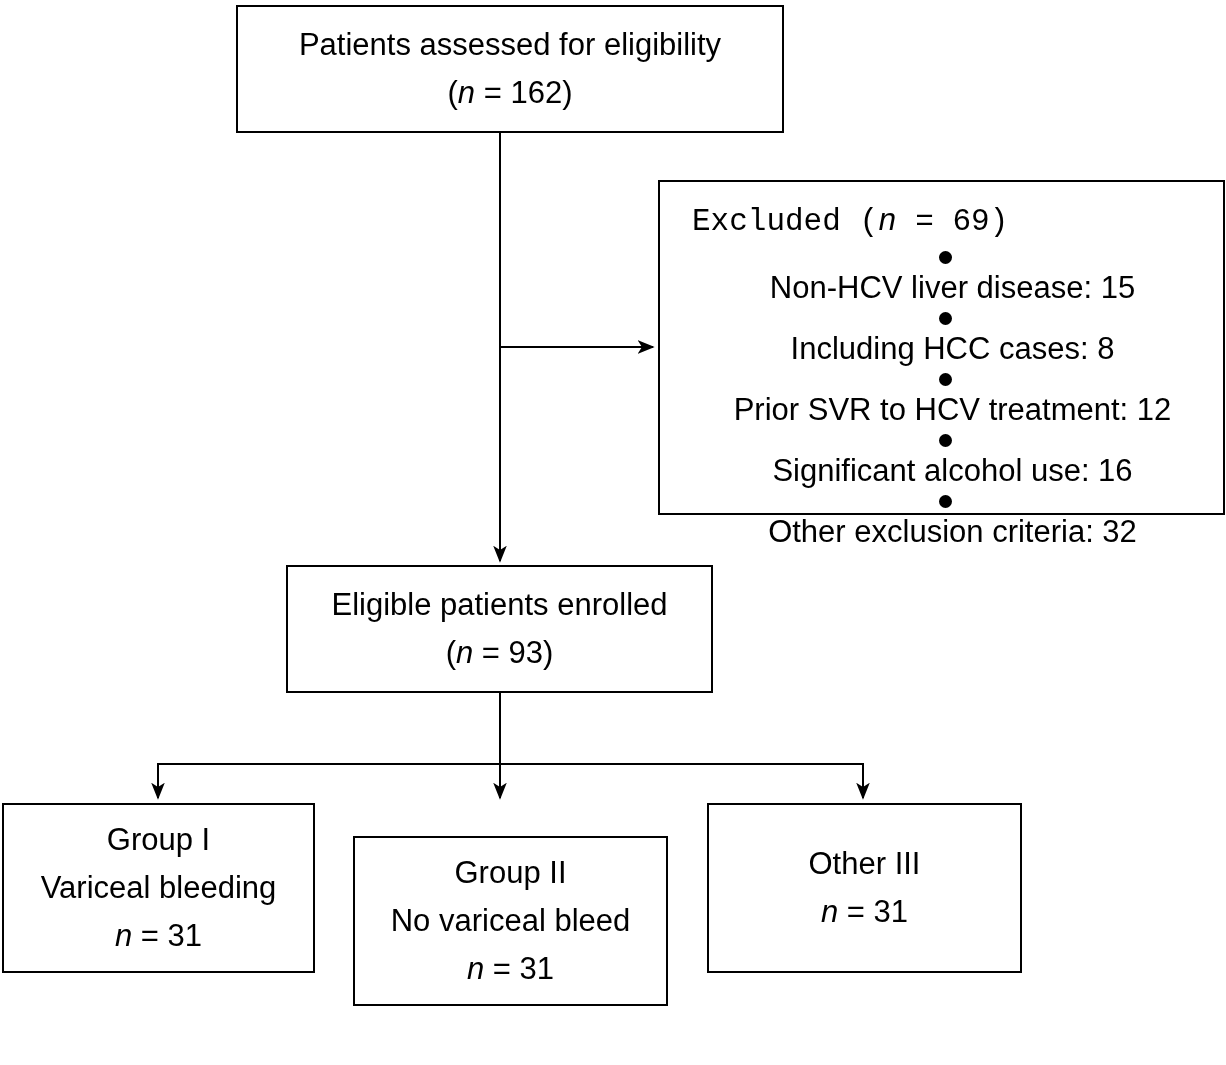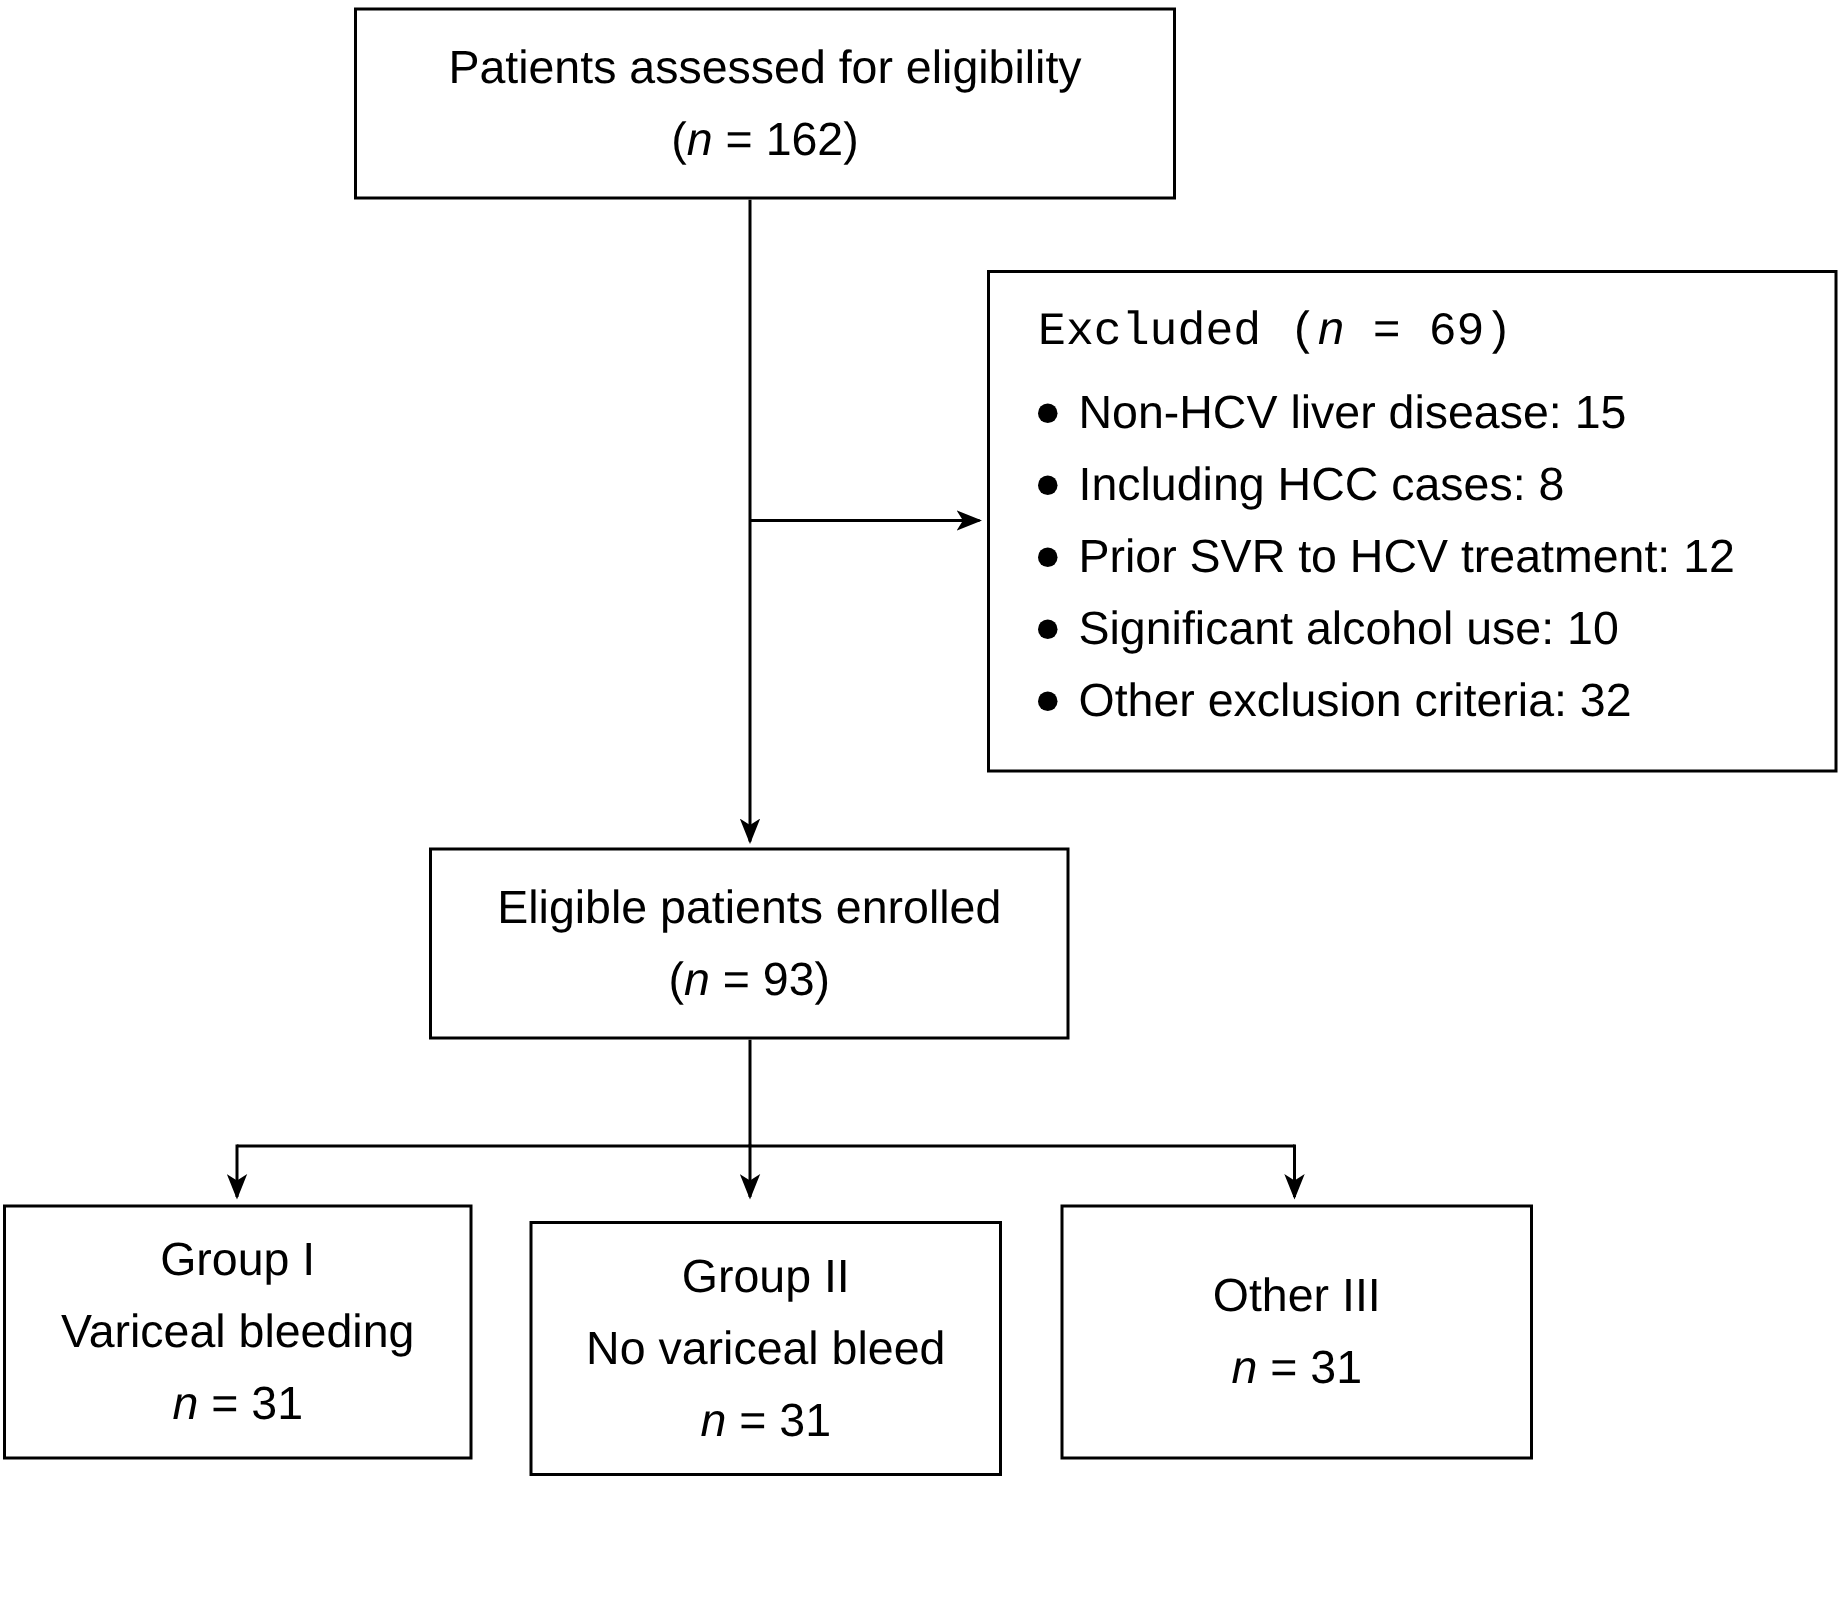--- a/index.html
+++ b/index.html
@@ -52,35 +52,36 @@
     padding: 16px 10px 0 32px;
     text-align: left;
   }
   .excluded-heading { line-height: 48px; white-space: pre; margin-bottom: 5px; font-family: Liberation Mono, monospace; }
   .excluded-list { list-style: none; margin: 0; padding: 0; }
   .excluded-item {
     display: flex;
     align-items: center;
     line-height: 48px;
     white-space: pre;
+    flex-direction: column;
   }
   .bullet {
     display: inline-block;
     width: 13px;
     height: 13px;
     border-radius: 50%;
     background: #000000;
     margin-right: 14px;
     flex: 0 0 auto;
   }
   
   .box-enrolled { left: 286px; top: 565px; width: 427px; height: 128px; }
   
   .box-group1 { left: 2px;   top: 803px; width: 313px; height: 170px; }
-  .box-group2 { left: 353px; top: 814px; width: 315px; height: 170px; }
+  .box-group2 { left: 353px; top: 836px; width: 315px; height: 170px; }
   .box-group3 { left: 707px; top: 803px; width: 315px; height: 170px; }
   
   .footer-caption {
     position: absolute;
     left: 187px;
     top: 994px;
     line-height: 40px;
     white-space: pre;
   }
 </style>
@@ -110,21 +111,21 @@
     <div class="tline">Patients assessed for eligibility</div>
     <div class="tline"><span>(</span><span class="italic">n</span><span> = 162)</span></div>
   </div>
 
   <div class="box box-excluded">
     <div class="excluded-heading"><span>Excluded (</span><span class="italic">n</span><span> = 69)</span></div>
     <ul class="excluded-list">
       <li class="excluded-item"><span class="bullet"></span><span>Non-HCV liver disease: 15</span></li>
       <li class="excluded-item"><span class="bullet"></span><span>Including HCC cases: 8</span></li>
       <li class="excluded-item"><span class="bullet"></span><span>Prior SVR to HCV treatment: 12</span></li>
-      <li class="excluded-item"><span class="bullet"></span><span>Significant alcohol use: 10</span></li>
+      <li class="excluded-item"><span class="bullet"></span><span>Significant alcohol use: 16</span></li>
       <li class="excluded-item"><span class="bullet"></span><span>Other exclusion criteria: 32</span></li>
     </ul>
   </div>
 
   <div class="box centered box-enrolled">
     <div class="tline">Eligible patients enrolled</div>
     <div class="tline"><span>(</span><span class="italic">n</span><span> = 93)</span></div>
   </div>
 
   <div class="box centered box-group1">

